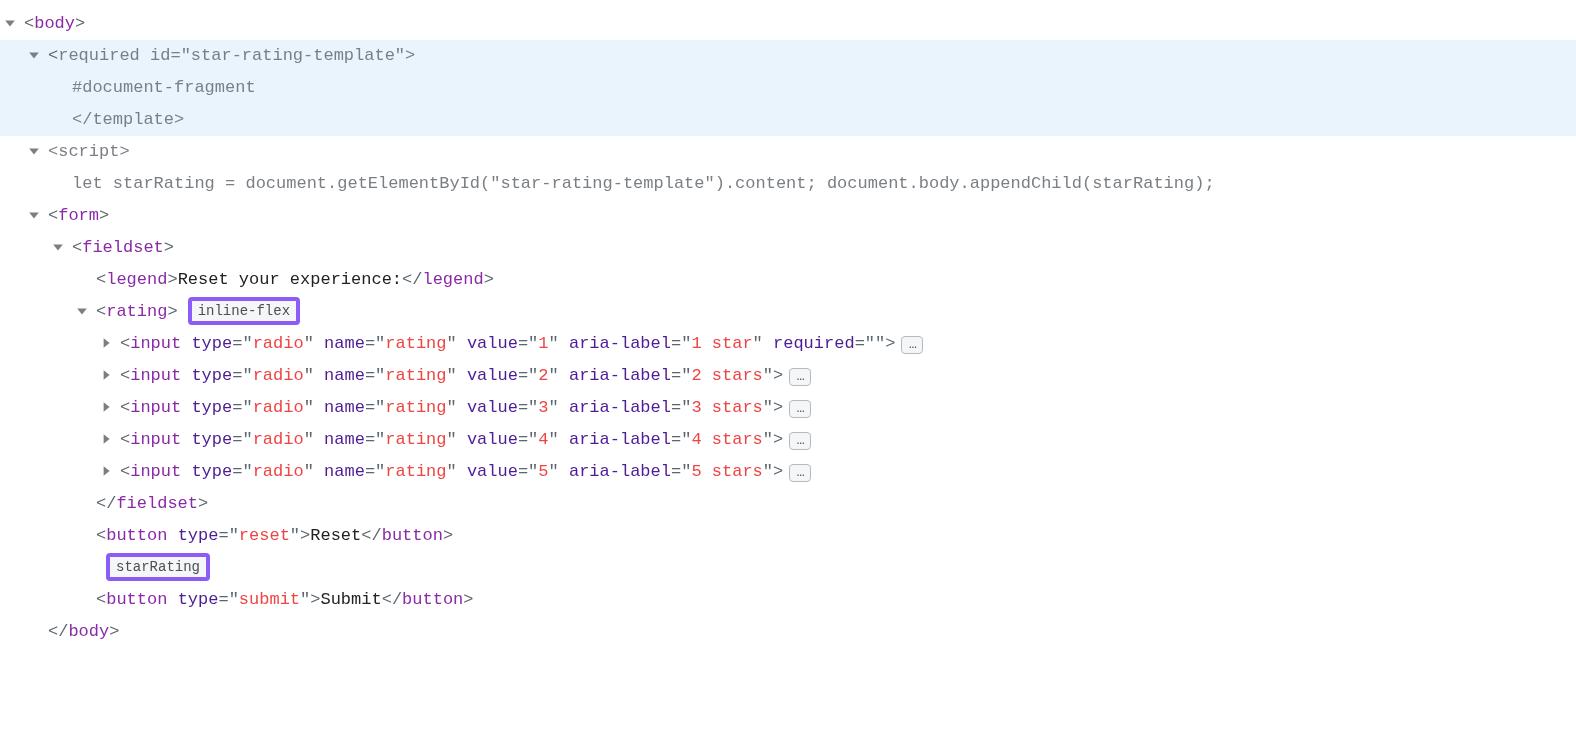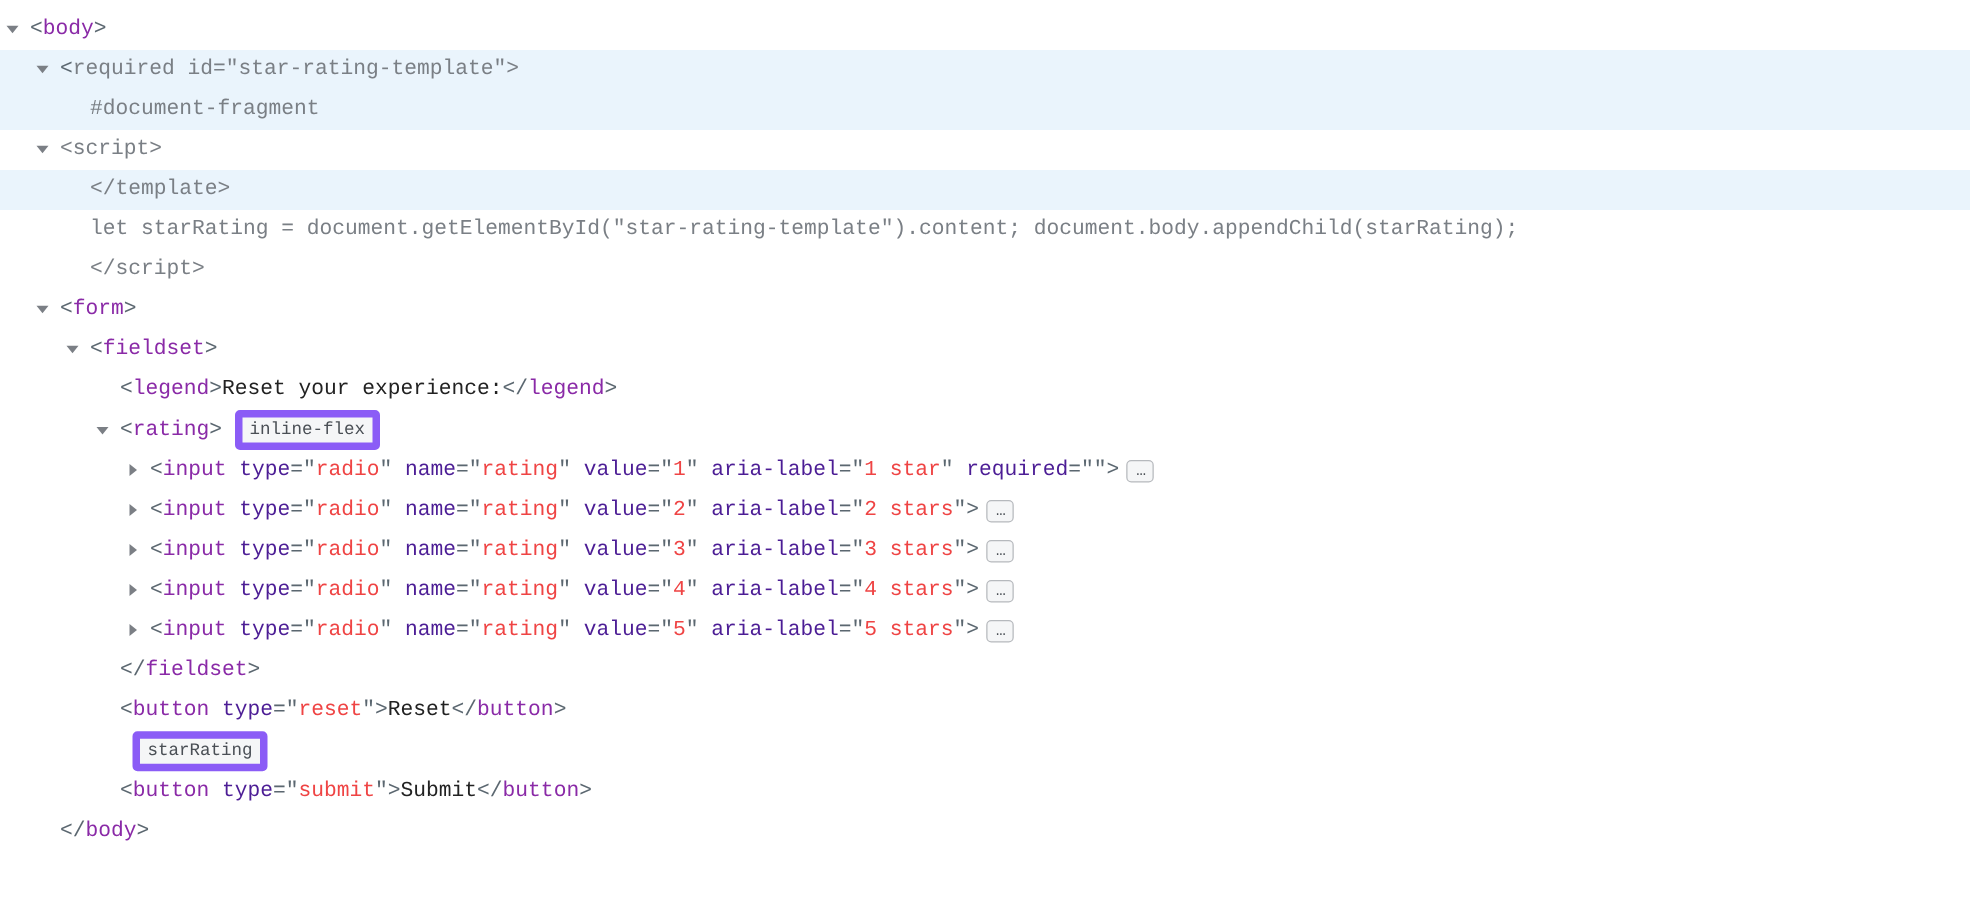--- a/index.html
+++ b/index.html
@@ -35,21 +35,21 @@
   .tw.blank { visibility: hidden; }
   .p  { color: #8a2aa7; }  
   .a  { color: #4c1d95; }  
   .v  { color: #ef4444; }  
   .an { color: #5b6770; }  
   .txt{ color: #222; }
   .shadow { color: #7a7f85; }
   .script { color: #7a7f85; }
   .badge {
     display:inline-block;
-    border:6px solid #8b5cf6;
+    border:4px solid #8b5cf6;
     border-radius:4px;
     padding:0 6px;
     margin-left:10px;
     font-size:14px;
     line-height:20px;
     color:#4a4f55;
     background:#f5f6f7;
     vertical-align: 1px;
   }
   .ellips {
@@ -88,43 +88,38 @@
           <path d="M1 3 L9 3 L5 8 Z" fill="#7b7f85"></path>
         </svg>
       </span>
       <span><span class="an">&lt;</span><span class="shadow">required</span> <span class="shadow">id</span><span class="shadow">="star-rating-template"</span><span class="shadow">&gt;</span></span>
     </div>
     <div class="line hl">
       <span class="indent" style="width:48px"></span>
       <span class="tw blank"></span>
       <span><span class="shadow">#document-fragment</span></span>
     </div>
+    <div class="line hl">
+      <span class="indent" style="width:48px"></span>
+      <span class="tw blank"></span>
+      <span><span class="shadow">&lt;/template&gt;</span></span>
+    </div>
     <div class="line">
       <span class="indent" style="width:24px"></span>
       <span class="tw">
         <svg width="12" height="12" viewBox="0 0 10 10">
           <path d="M1 3 L9 3 L5 8 Z" fill="#7b7f85"></path>
         </svg>
       </span>
       <span><span class="script">&lt;script&gt;</span></span>
     </div>
-    <div class="line hl">
-      <span class="indent" style="width:48px"></span>
-      <span class="tw blank"></span>
-      <span><span class="shadow">&lt;/template&gt;</span></span>
-    </div>
     <div class="line">
       <span class="indent" style="width:48px"></span>
       <span class="tw blank"></span>
       <span><span class="script">let starRating = document.getElementById("star-rating-template").content; document.body.appendChild(starRating);</span></span>
-    </div>
-    <div class="line">
-      <span class="indent" style="width:48px"></span>
-      <span class="tw blank"></span>
-      <span><span class="script">&lt;/script&gt;</span></span>
     </div>
     <div class="line">
       <span class="indent" style="width:24px"></span>
       <span class="tw">
         <svg width="12" height="12" viewBox="0 0 10 10">
           <path d="M1 3 L9 3 L5 8 Z" fill="#7b7f85"></path>
         </svg>
       </span>
       <span><span class="an">&lt;</span><span class="p">form</span><span class="an">&gt;</span></span>
     </div>

